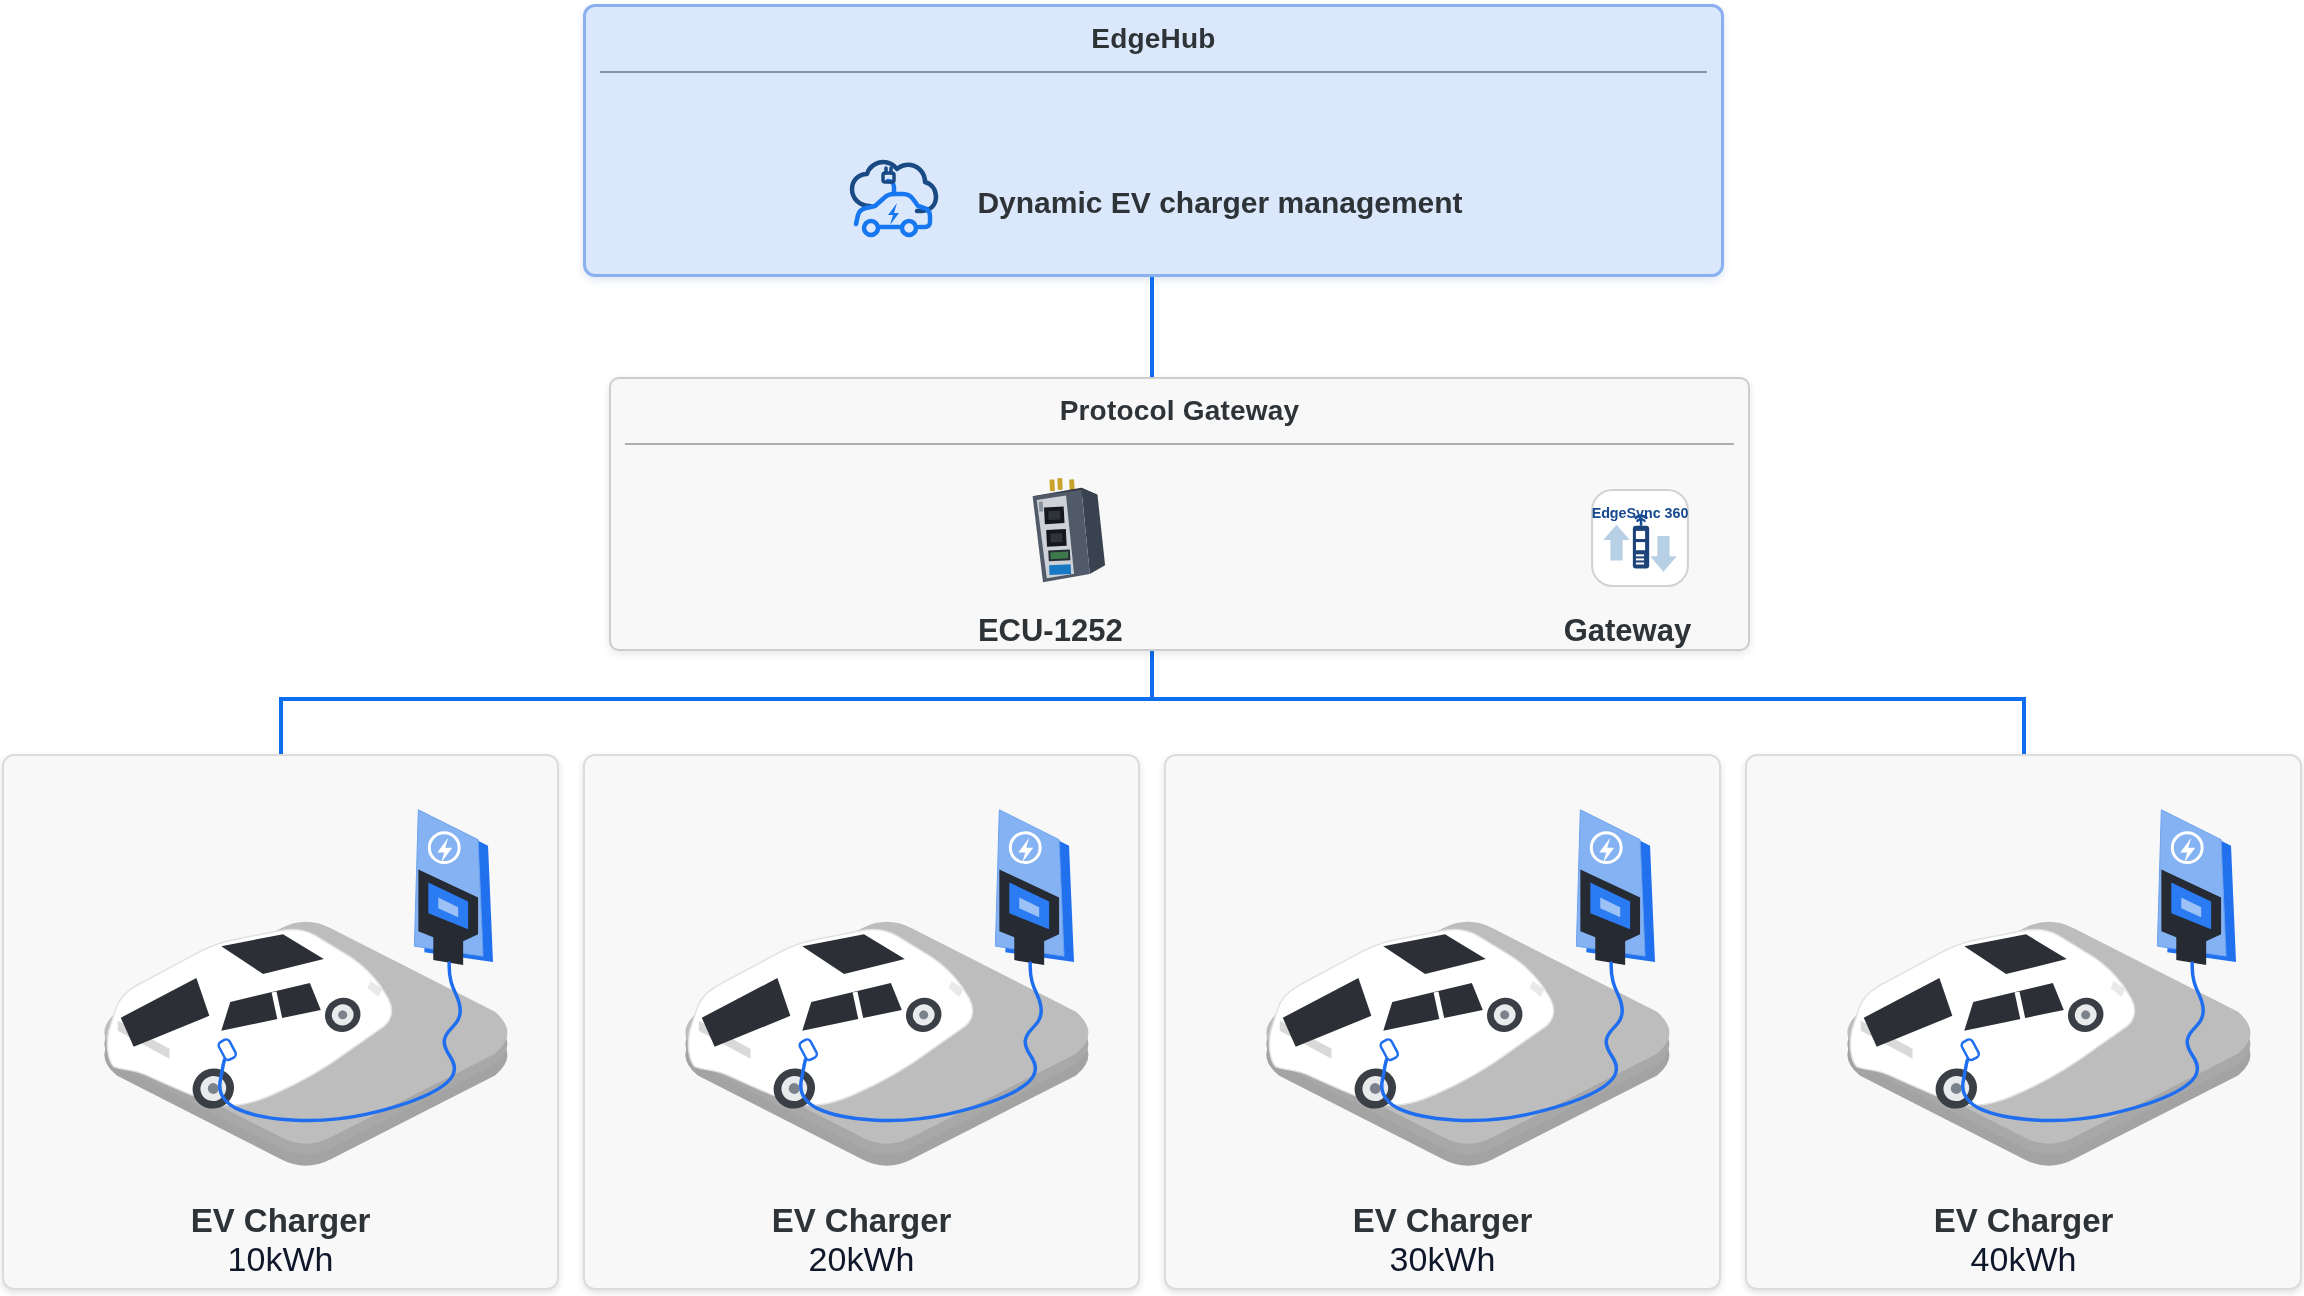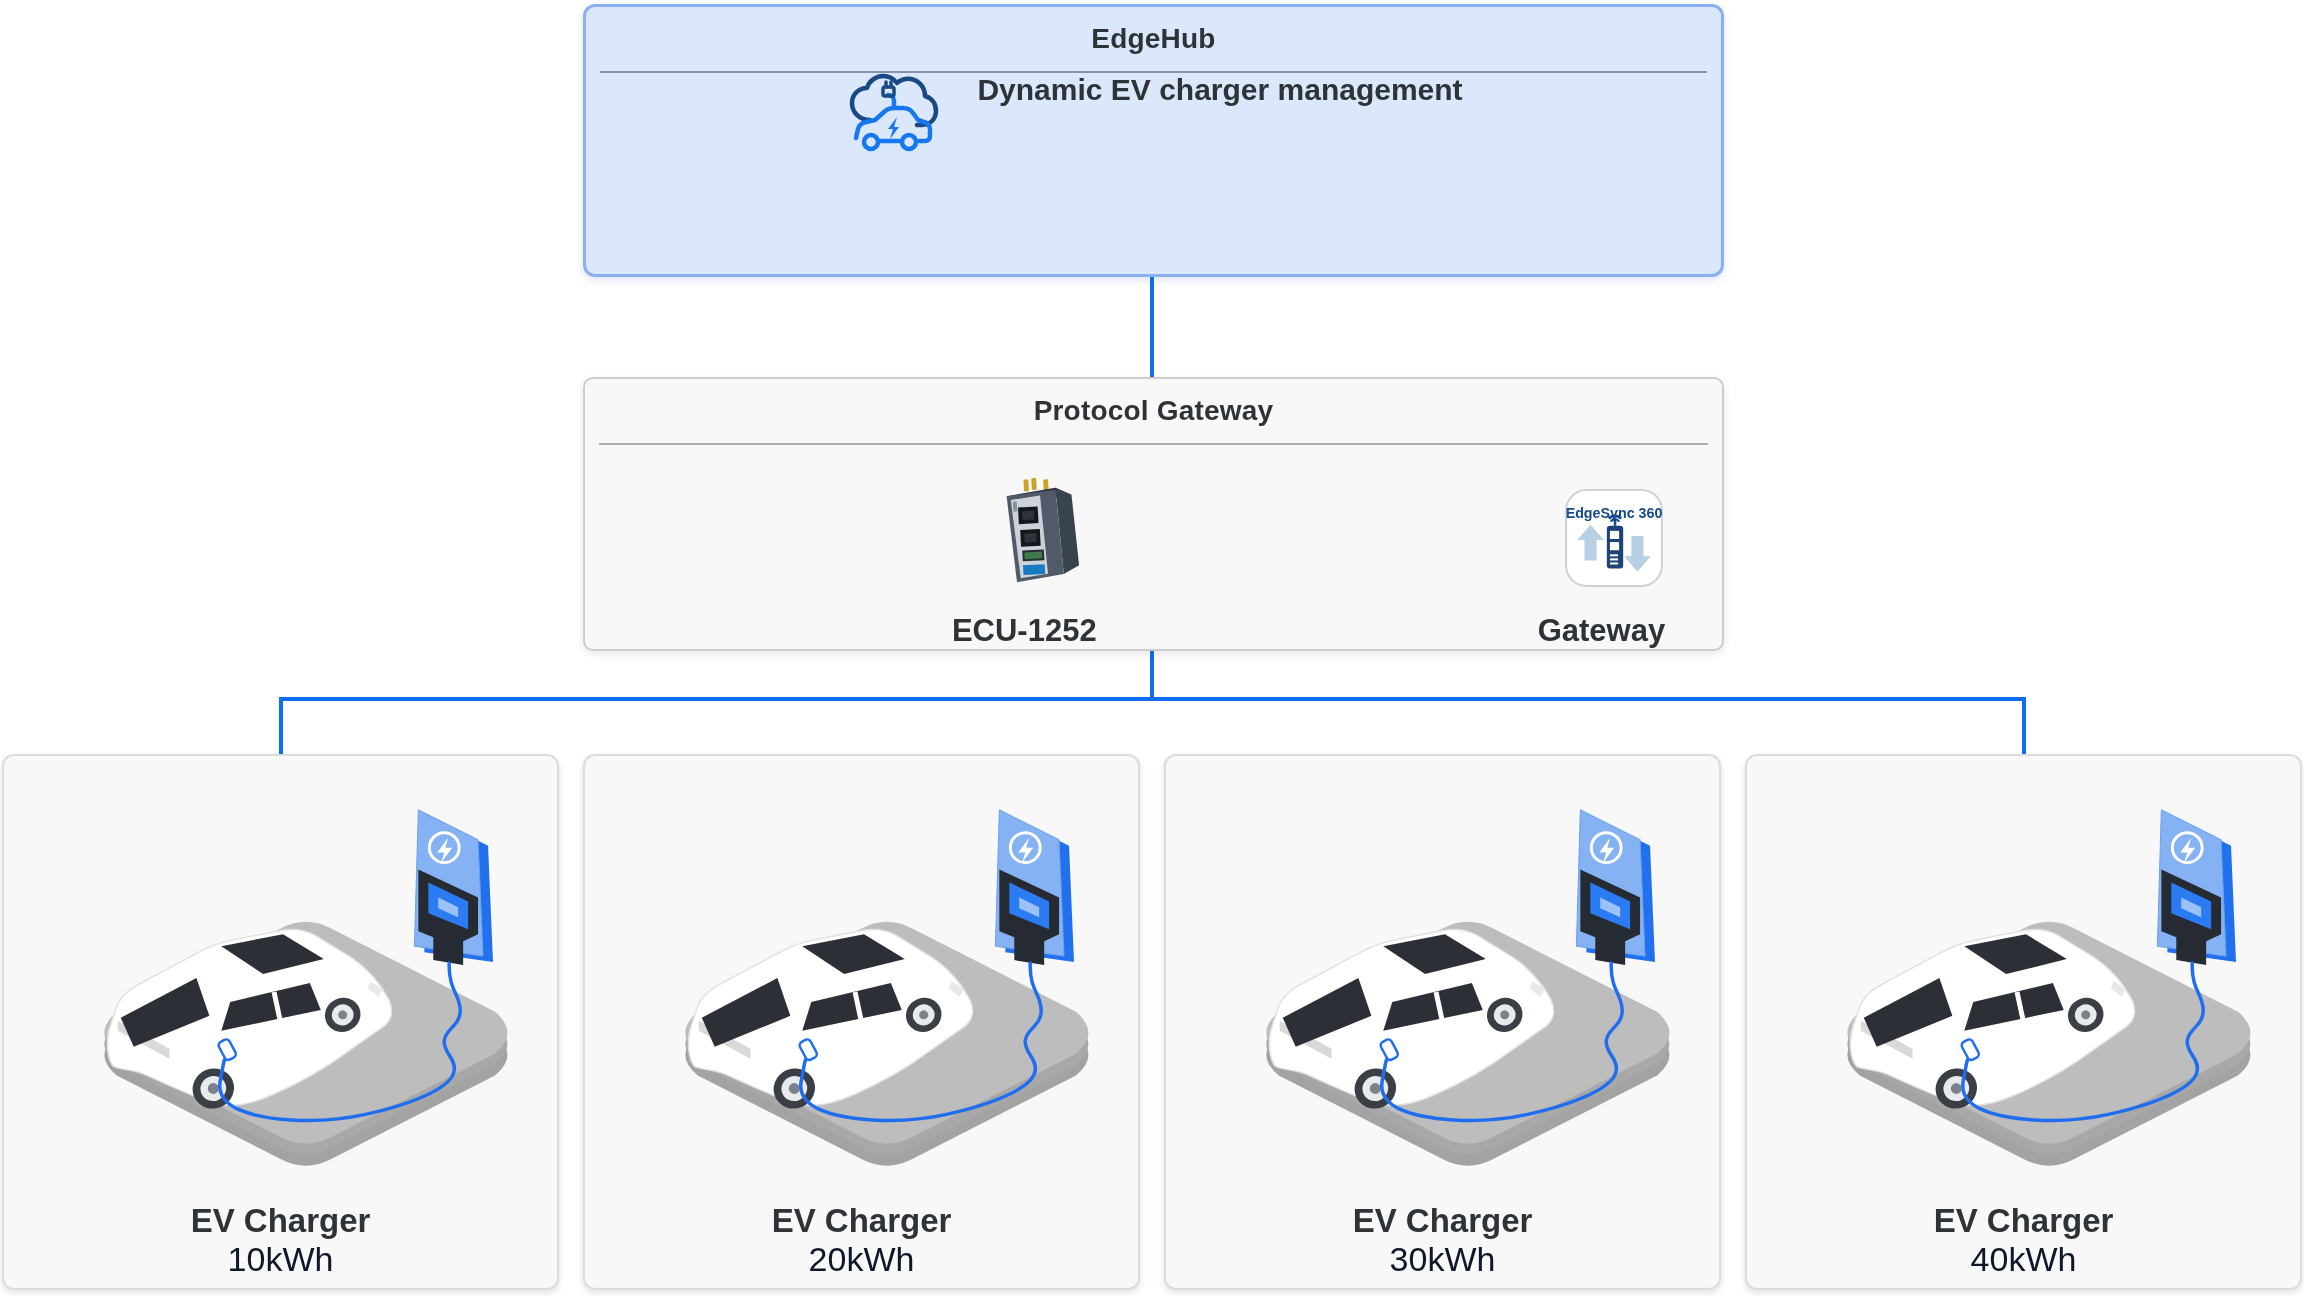--- a/index.html
+++ b/index.html
@@ -3,28 +3,28 @@
 <meta charset="utf-8">
 <style>
   html,body{margin:0;padding:0;background:#ffffff;}
   .stage{position:relative;width:2304px;height:1296px;background:#ffffff;overflow:hidden;
          font-family:"Liberation Sans","DejaVu Sans",sans-serif;color:#2e3338;}
 
   
   .node{position:absolute;box-sizing:border-box;border-radius:12px;}
   .node-edgehub{left:583px;top:4px;width:1141px;height:273px;
     background:#dbe8fc;border:3px solid #8ab0ef;box-shadow:0 3px 8px rgba(70,110,180,.18);}
-  .node-gateway{left:583px;top:377px;width:1141px;height:274px;
+  .node-gateway{left:609px;top:377px;width:1141px;height:274px;
     background:#f8f8f8;border:2px solid #cdcdcd;border-radius:10px;box-shadow:0 3px 8px rgba(0,0,0,.10);}
   .node-title{height:64px;display:flex;align-items:center;justify-content:center;
     font-size:28px;font-weight:bold;letter-spacing:.2px;}
   .node-divider{height:2px;margin:0 14px;}
   .divider-blue{background:#8593af;}
   .divider-gray{background:#abaeb3;}
-  .edgehub-content{height:260px;display:flex;align-items:flex-start;justify-content:center;gap:35px;}
+  .edgehub-content{height:260px;display:flex;align-items:center;justify-content:center;gap:35px;}
   .edgehub-desc{font-size:30px;font-weight:bold;}
   .gateway-content{height:200px;display:flex;align-items:flex-start;justify-content:space-around;padding-top:22px;}
   .gw-col{display:flex;flex-direction:column;align-items:flex-end;width:40%;}
   .gw-iconbox{height:122px;display:flex;align-items:flex-end;justify-content:center;}
   .gw-label{margin-top:24px;font-size:31px;font-weight:bold;}
 
   
   .conn{position:absolute;background:#0d6ef0;}
 
   

